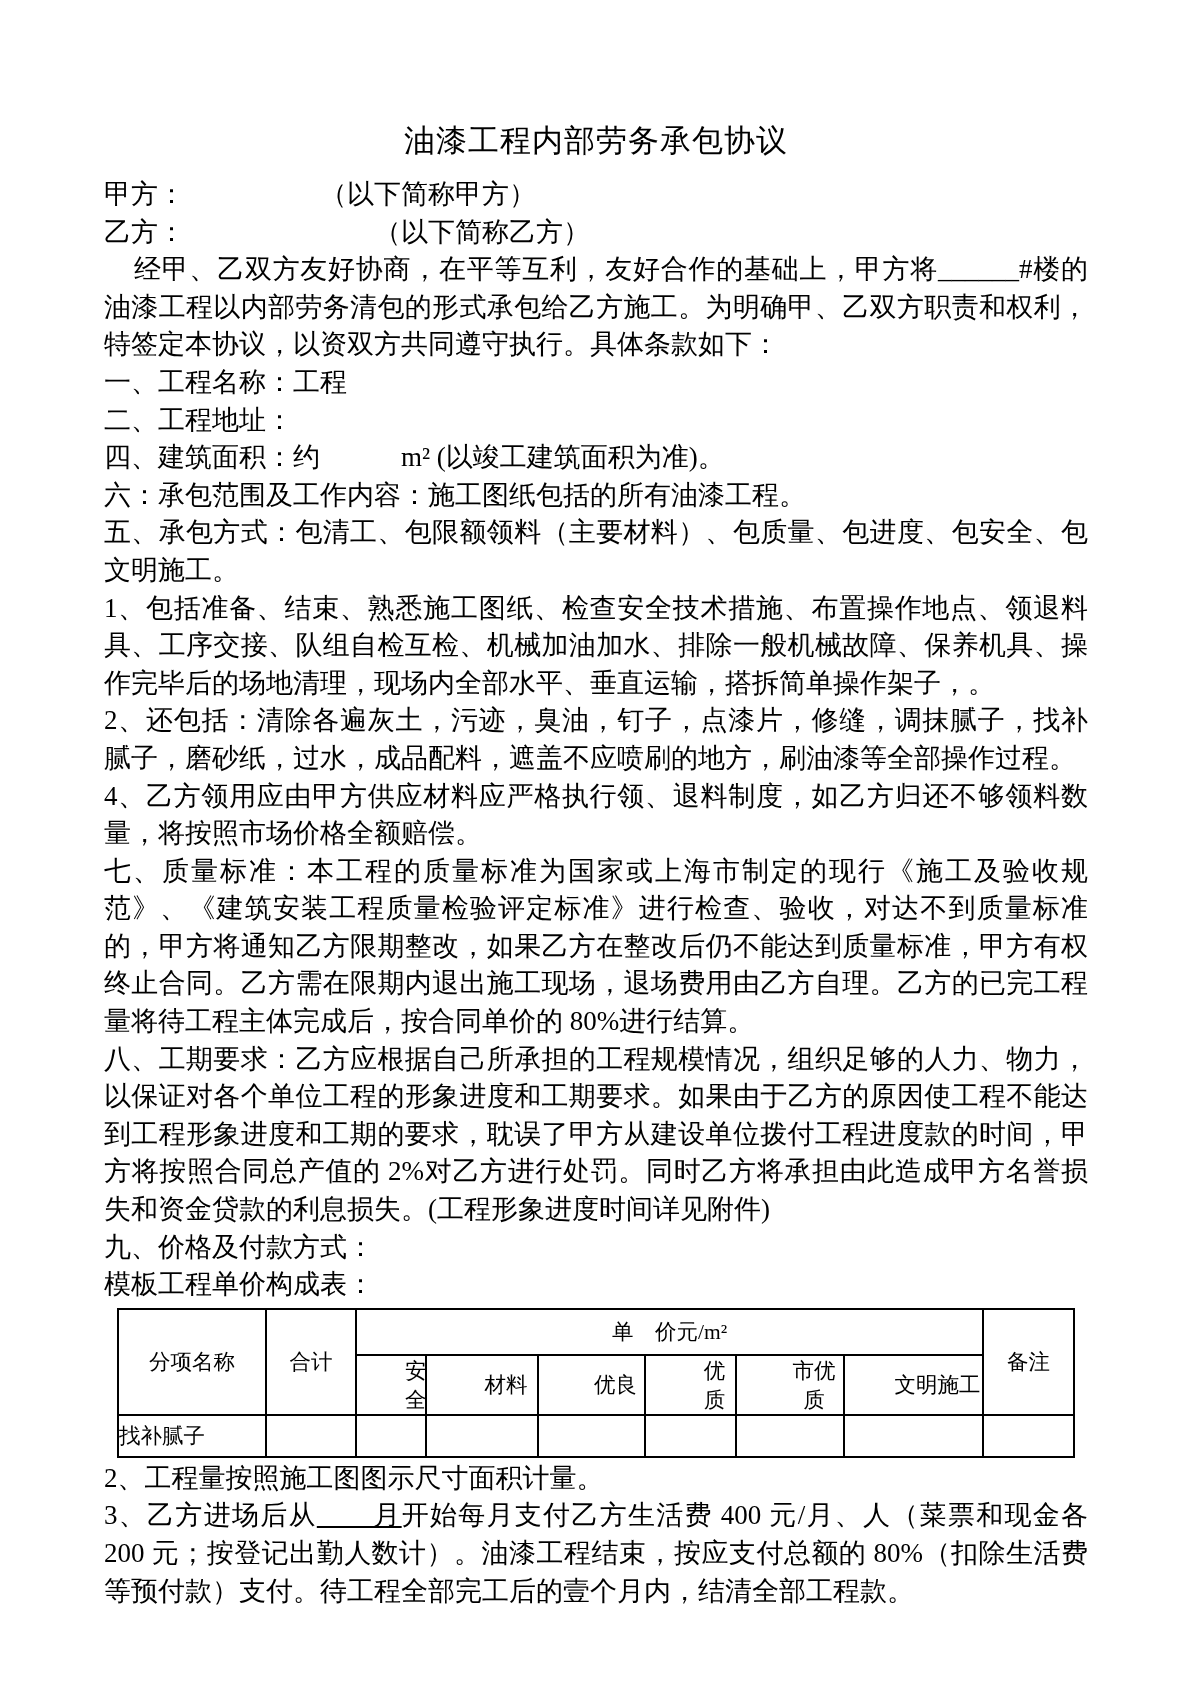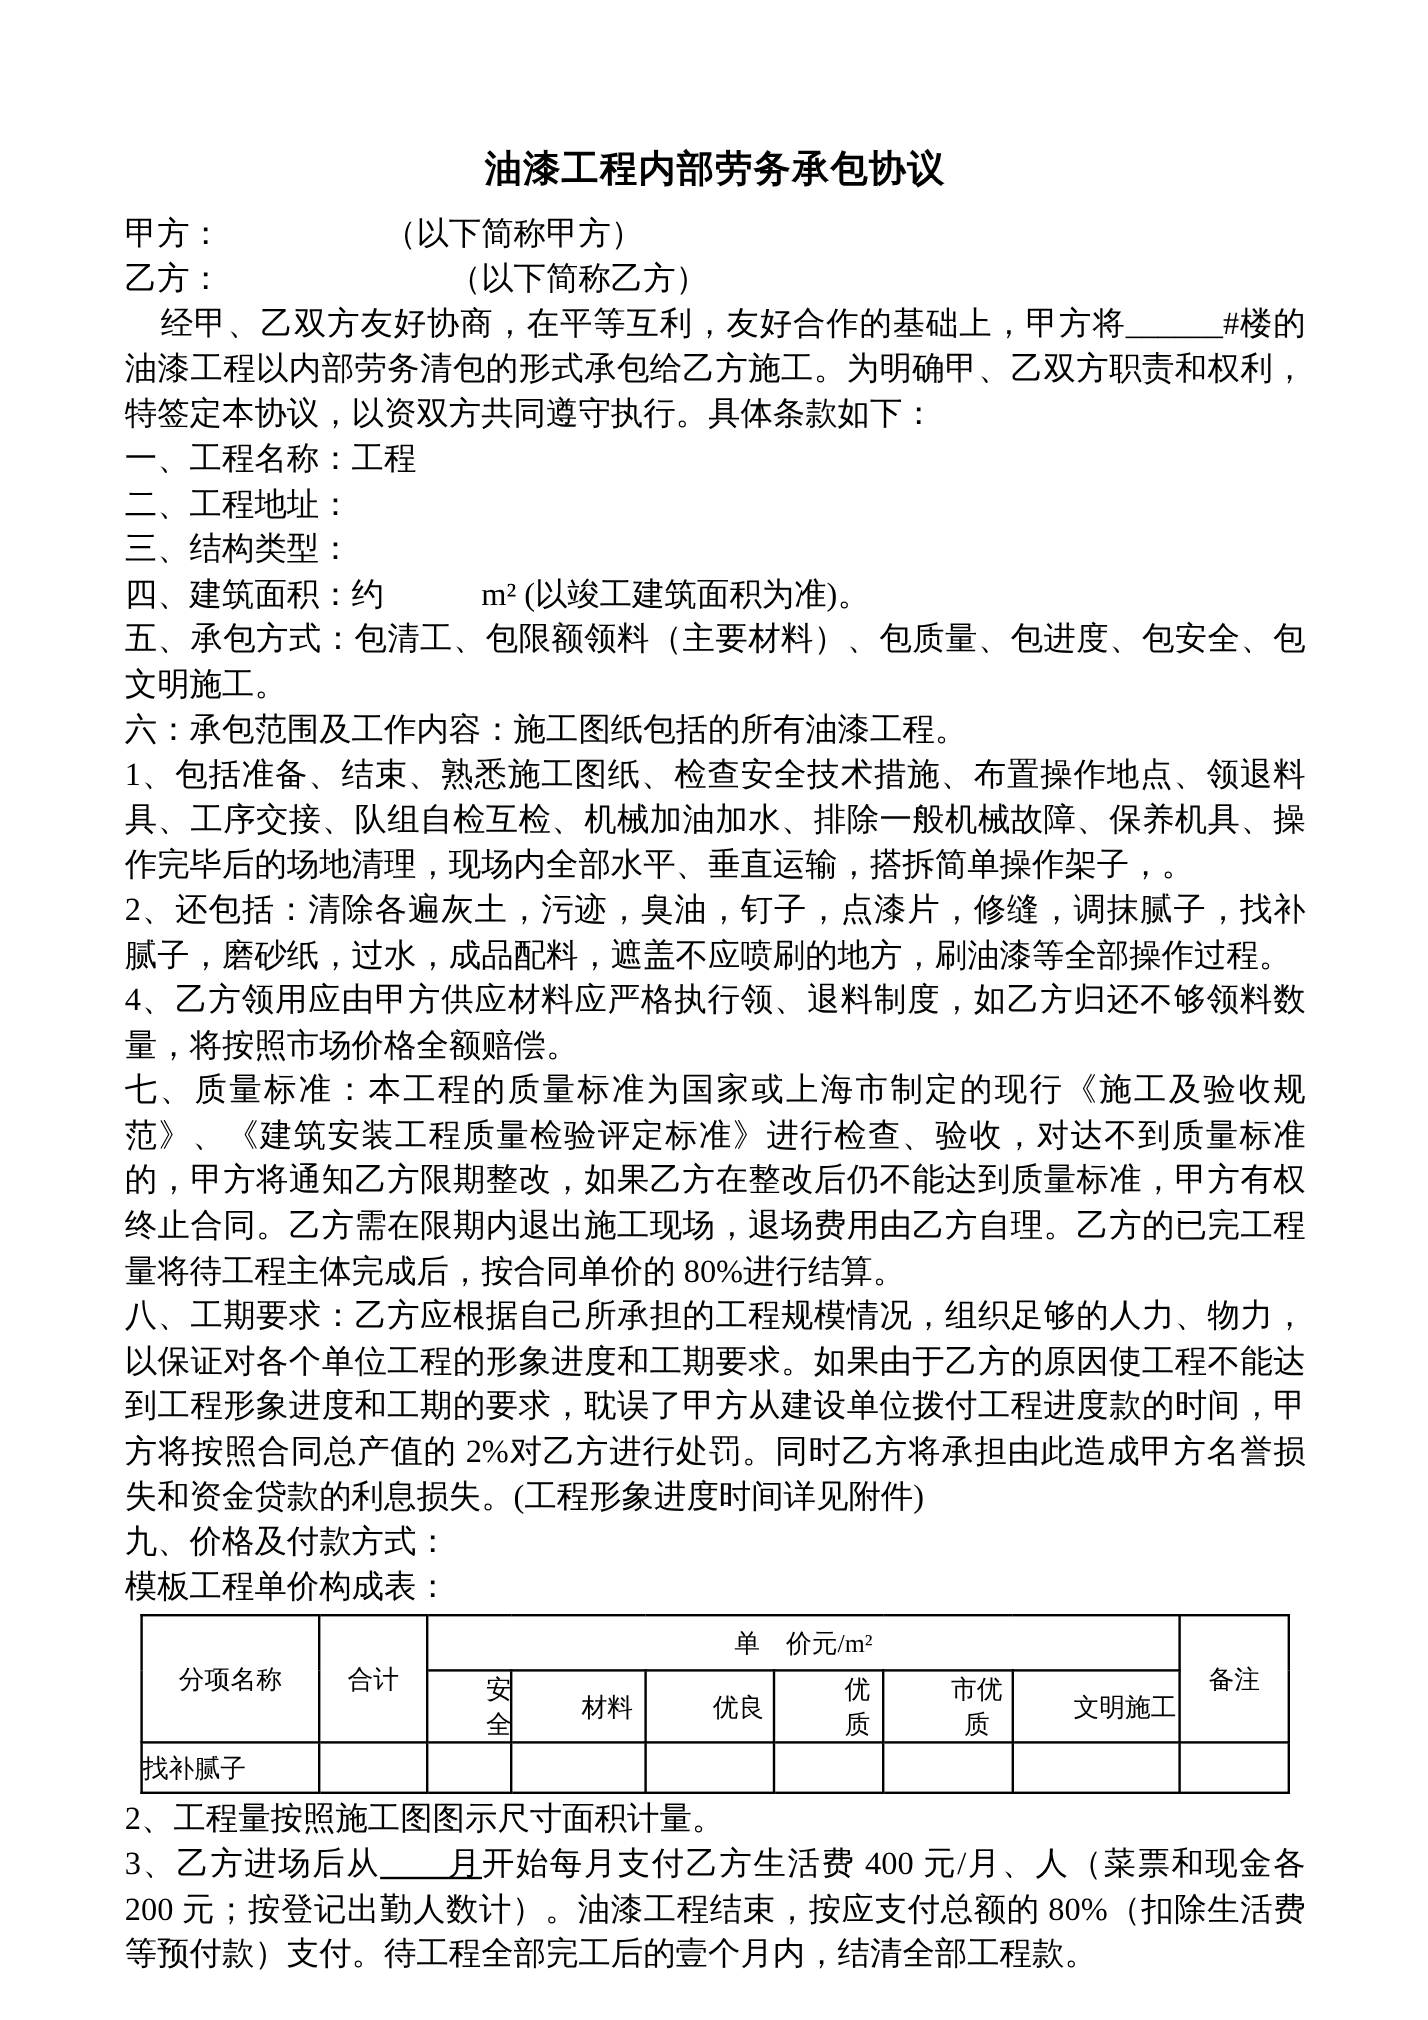--- a/index.html
+++ b/index.html
@@ -12,21 +12,21 @@
     overflow: hidden;
   }
   .page {
     box-sizing: border-box;
     width: 1190px;
     height: 1683px;
     padding: 116px 102px 60px 104px;
   }
   .doc-title {
     font-size: 31px;
-    font-weight: bold;
+    font-weight: normal;
     text-align: center;
     line-height: 50px;
     margin: 0 0 10px 0;
     letter-spacing: 1px;
   }
   .doc-line, .doc-par {
     font-size: 27px;
     line-height: 37.6px;
     margin: 0;
     white-space: pre-wrap;
@@ -60,24 +60,23 @@
 
   <h1 class="doc-title">油漆工程内部劳务承包协议</h1>
 
   <p class="doc-line">甲方：　　　　　（以下简称甲方）</p>
   <p class="doc-line">乙方：　　　　　　　（以下简称乙方）</p>
 
   <p class="doc-par intro-par"><span>经甲、乙双方友好协商，在平等互利，友好合作的基础上，甲方将</span><span class="blank-underscore">______</span><span>#楼的油漆工程以内部劳务清包的形式承包给乙方施工。为明确甲、乙双方职责和权利，特签定本协议，以资双方共同遵守执行。具体条款如下：</span></p>
 
   <p class="doc-par">一、工程名称：工程</p>
   <p class="doc-par">二、工程地址：</p>
-  <p class="doc-par">三、结构类型：</p>
   <p class="doc-par">四、建筑面积：约　　　m² (以竣工建筑面积为准)。</p>
+  <p class="doc-par">六：承包范围及工作内容：施工图纸包括的所有油漆工程。</p>
   <p class="doc-par">五、承包方式：包清工、包限额领料（主要材料）、包质量、包进度、包安全、包文明施工。</p>
-  <p class="doc-par">六：承包范围及工作内容：施工图纸包括的所有油漆工程。</p>
   <p class="doc-par">1、包括准备、结束、熟悉施工图纸、检查安全技术措施、布置操作地点、领退料具、工序交接、队组自检互检、机械加油加水、排除一般机械故障、保养机具、操作完毕后的场地清理，现场内全部水平、垂直运输，搭拆简单操作架子，。</p>
   <p class="doc-par">2、还包括：清除各遍灰土，污迹，臭油，钉子，点漆片，修缝，调抹腻子，找补腻子，磨砂纸，过水，成品配料，遮盖不应喷刷的地方，刷油漆等全部操作过程。</p>
   <p class="doc-par">4、乙方领用应由甲方供应材料应严格执行领、退料制度，如乙方归还不够领料数量，将按照市场价格全额赔偿。</p>
   <p class="doc-par">七、质量标准：本工程的质量标准为国家或上海市制定的现行《施工及验收规范》、《建筑安装工程质量检验评定标准》进行检查、验收，对达不到质量标准的，甲方将通知乙方限期整改，如果乙方在整改后仍不能达到质量标准，甲方有权终止合同。乙方需在限期内退出施工现场，退场费用由乙方自理。乙方的已完工程量将待工程主体完成后，按合同单价的 80%进行结算。</p>
   <p class="doc-par">八、工期要求：乙方应根据自己所承担的工程规模情况，组织足够的人力、物力，以保证对各个单位工程的形象进度和工期要求。如果由于乙方的原因使工程不能达到工程形象进度和工期的要求，耽误了甲方从建设单位拨付工程进度款的时间，甲方将按照合同总产值的 2%对乙方进行处罚。同时乙方将承担由此造成甲方名誉损失和资金贷款的利息损失。(工程形象进度时间详见附件)</p>
   <p class="doc-par">九、价格及付款方式：</p>
   <p class="doc-par">模板工程单价构成表：</p>
 
   <table class="price-table">
     <colgroup>

